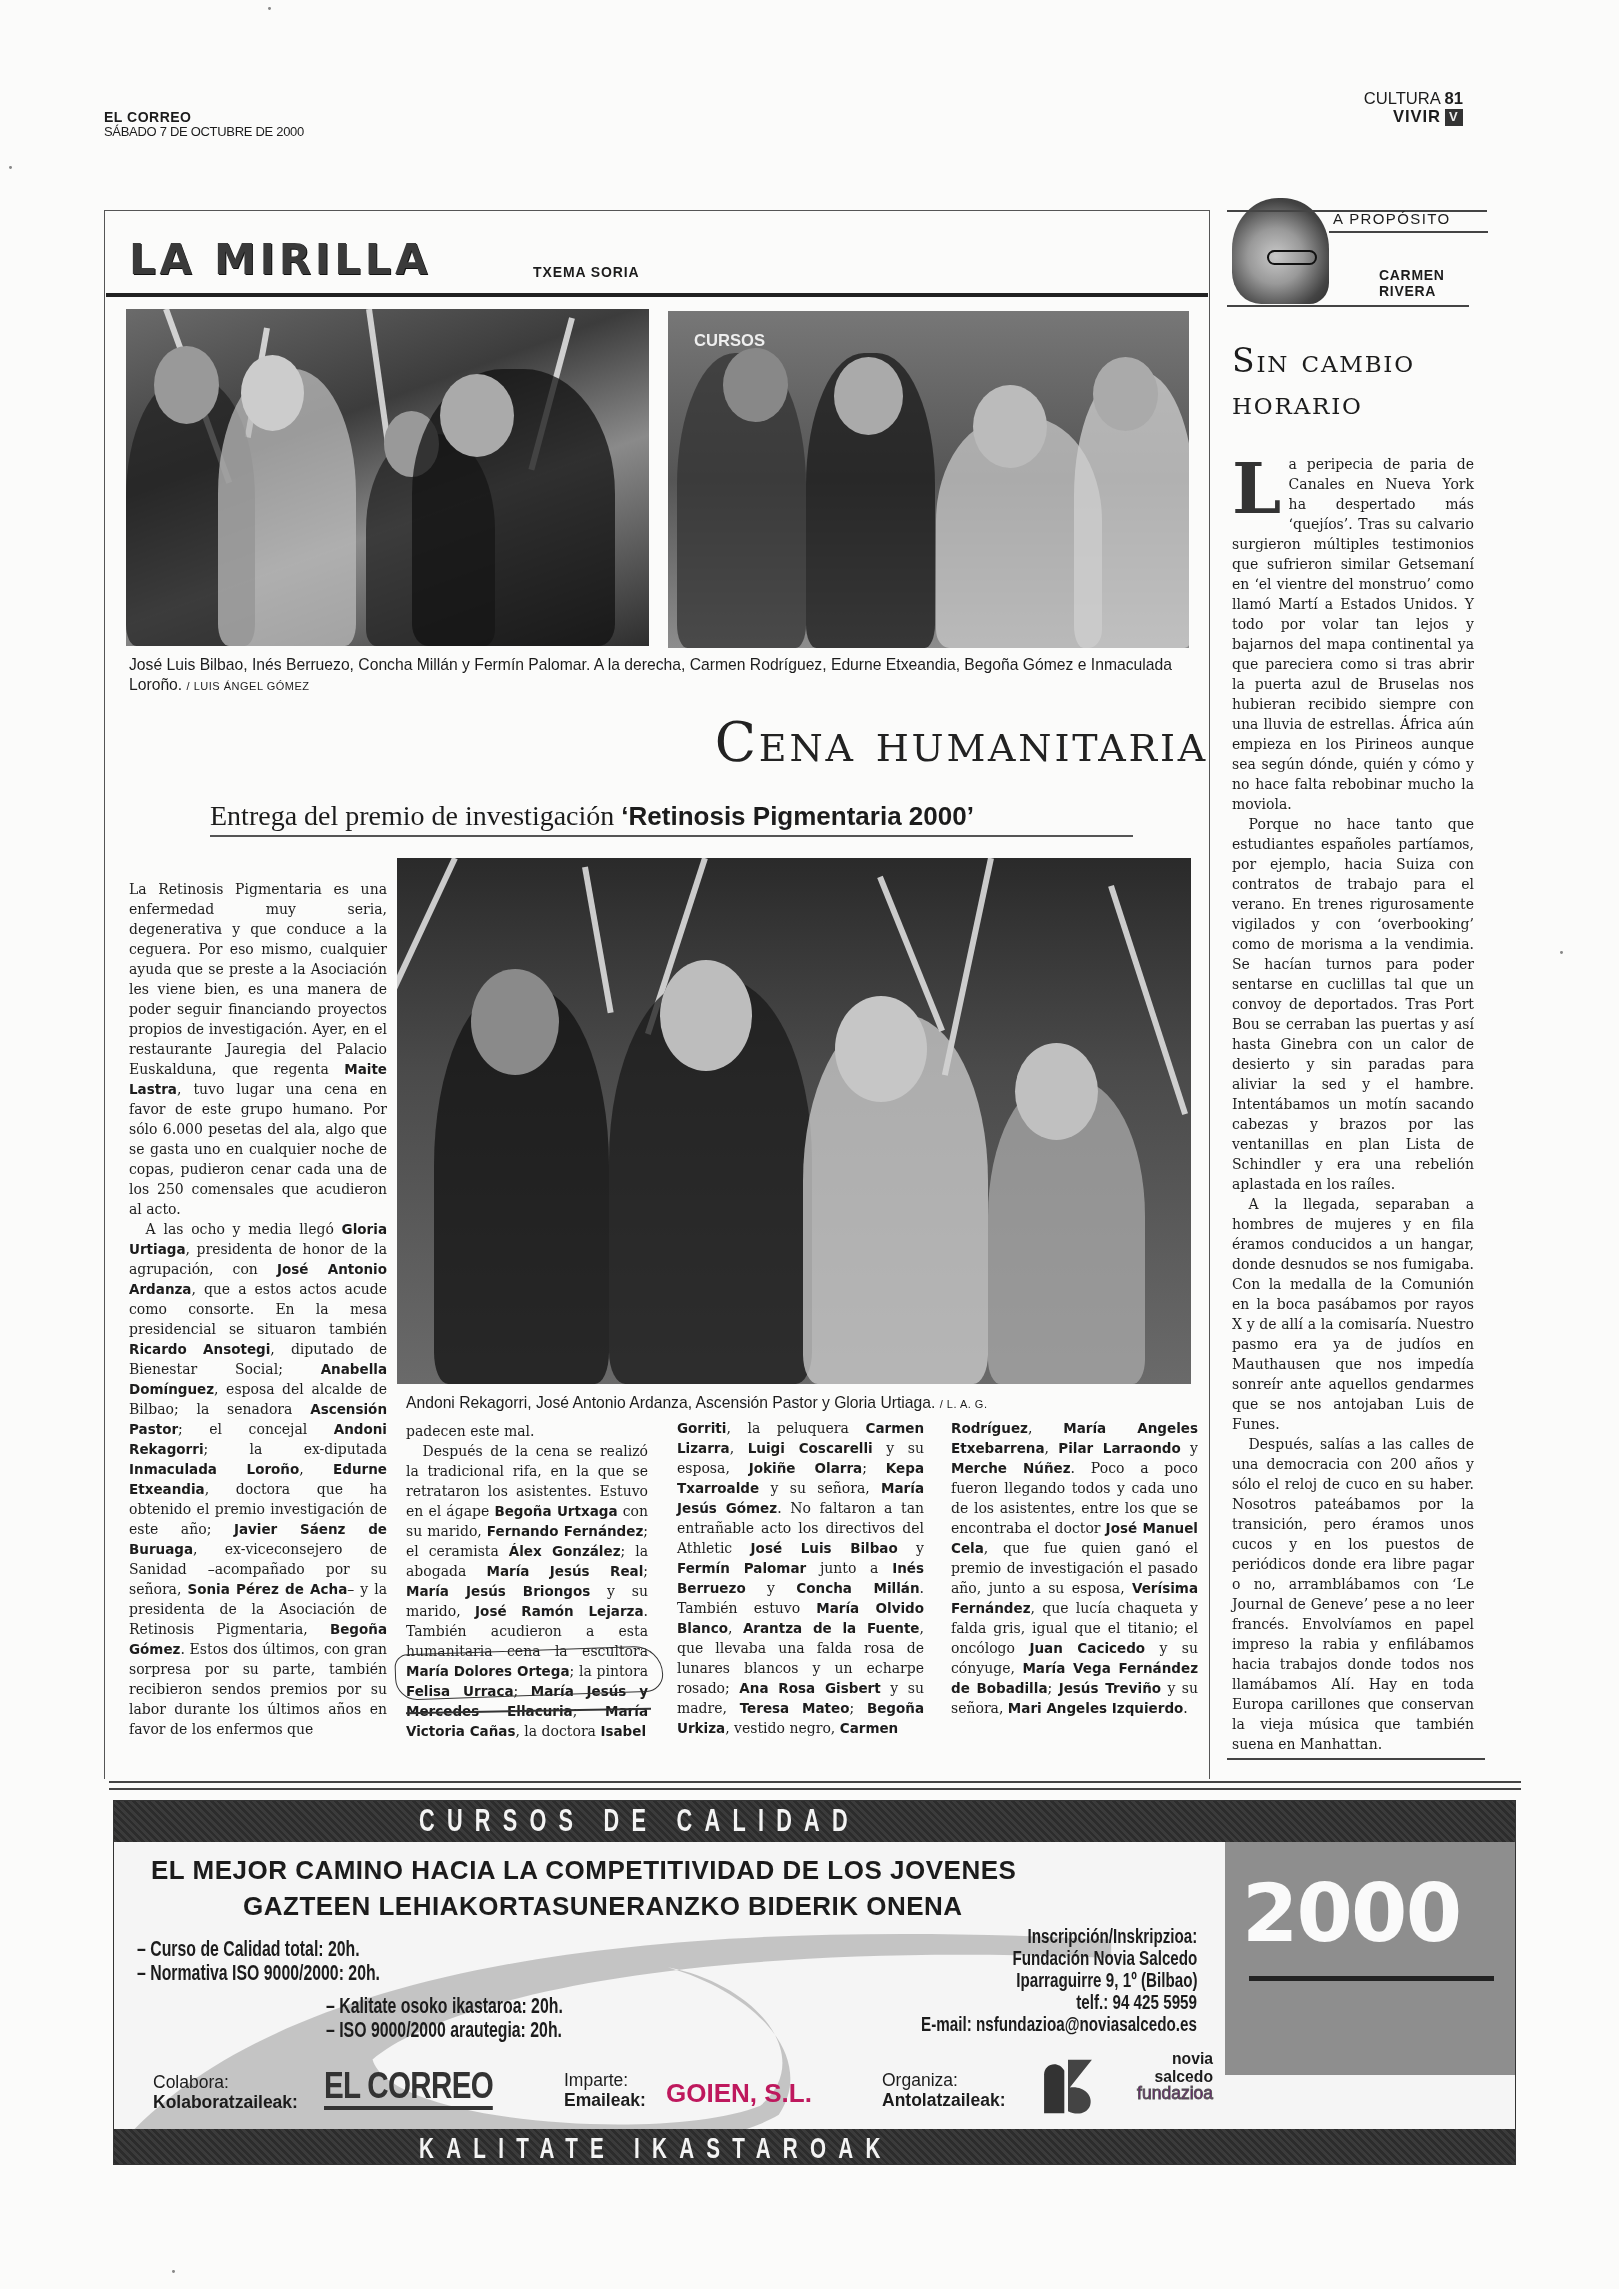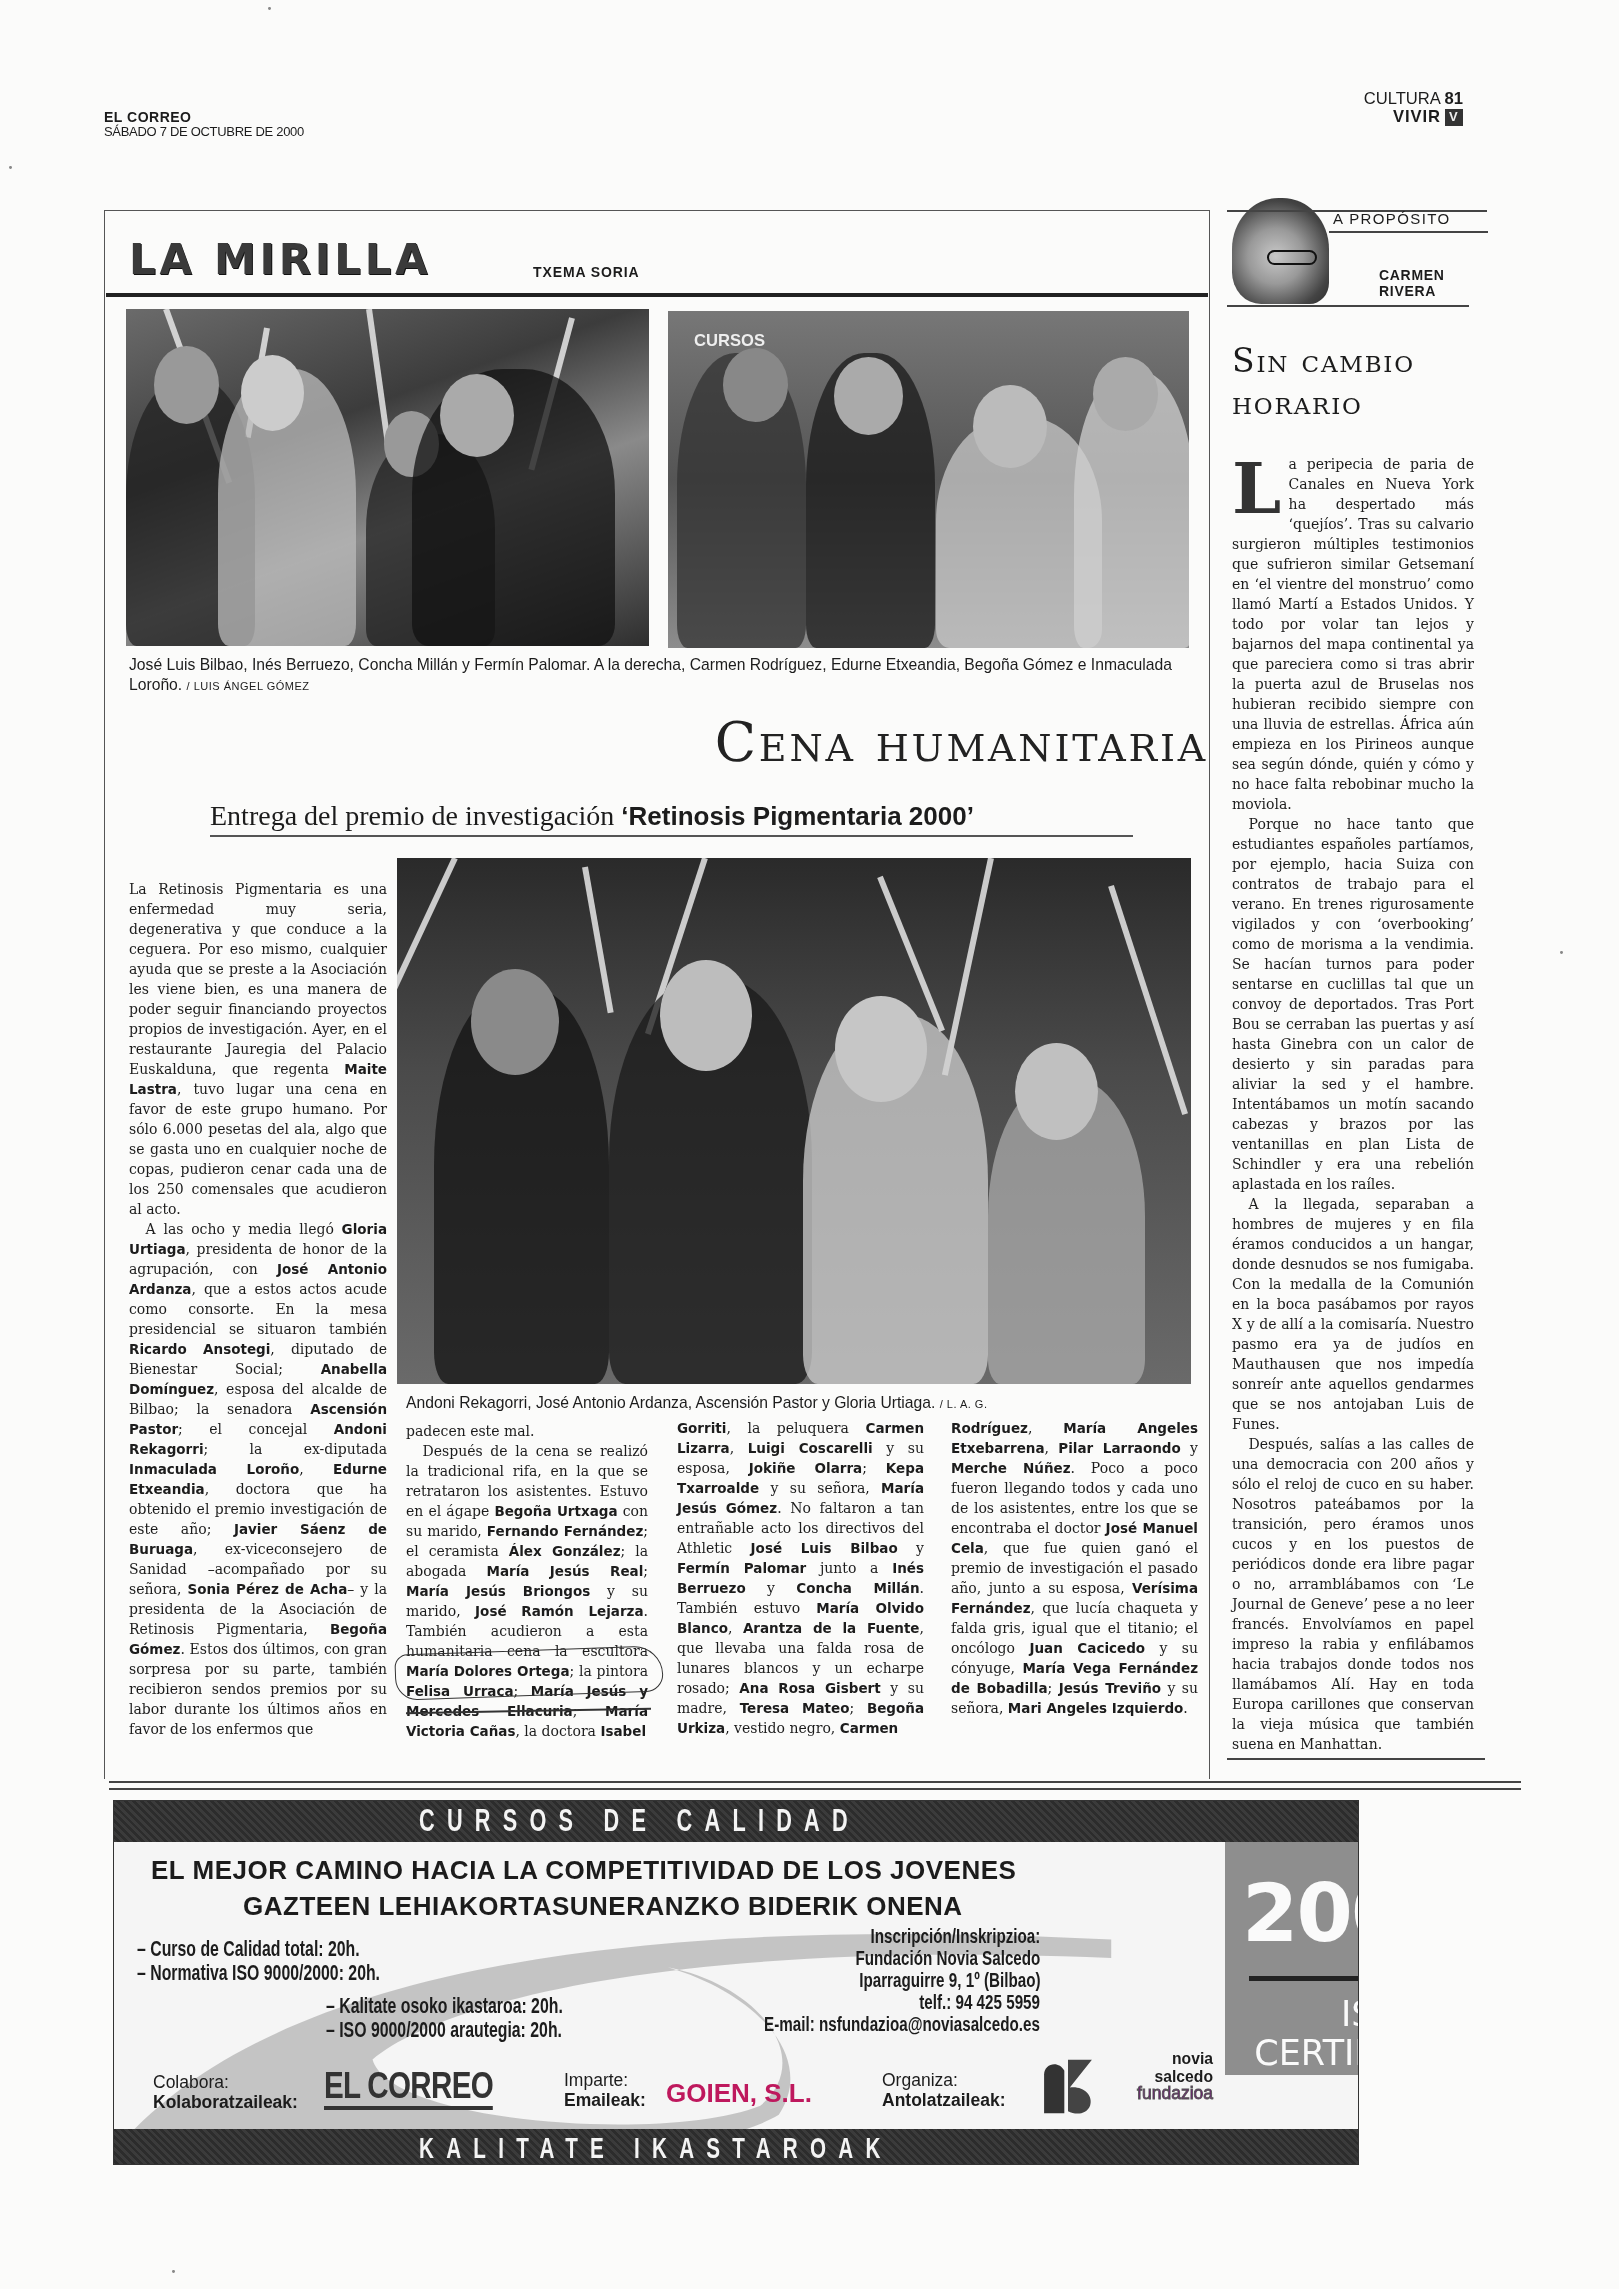--- a/index.html
+++ b/index.html
@@ -63,21 +63,21 @@
   #aprop-avatar { left: 1232px; top: 198px; width: 97px; height: 106px; border-radius: 48% 48% 20% 30%; background: radial-gradient(circle at 45% 55%, #c8c8c8 0%, #999 35%, #444 70%, #222 100%); }
   #aprop-avatar .glasses { position: absolute; left: 35px; top: 52px; width: 50px; height: 14.8px; border: 2.8px solid #111; border-radius: 7.4px; }
   #op-title { left: 1232px; top: 340px; font-family: "DejaVu Serif", serif; font-size: 33px; line-height: 42px; letter-spacing: 1.8px; font-variant: small-caps; }
   #op-body { left: 1232px; top: 454px; width: 242px; font-size: 14px; line-height: 20px; }
   .dropcap { float: left; font-size: 70px; line-height: 61px; font-weight: bold; margin: 3.7px 7.4px 0 0; color: #333; }
   #op-end-rule { left: 1227px; top: 1758px; width: 258px; height: 1.8px; background: #444; }
 
   
   #ad-rule-1 { left: 109px; top: 1781px; width: 1412px; height: 1.8px; background: #444; }
   #ad-rule-2 { left: 109px; top: 1788px; width: 1412px; height: 1.8px; background: #444; }
-  #ad { left: 113px; top: 1800px; width: 1246px; height: 365px; border: 1.8px solid #333; background: #f5f5f5; overflow: hidden; }
+  #ad { left: 113px; top: 1800px; width: 1403px; height: 365px; border: 1.8px solid #333; background: #f5f5f5; overflow: hidden; }
   #ad-swoosh { left: 0; top: 74px; width: 1108px; height: 286px; }
   #ad-top-band { left: 0; top: 0; width: 1403px; height: 41px; background: repeating-linear-gradient(45deg,#3b3b3b 0 2.8px,#2c2c2c 2.8px 5.5px); }
   #ad-top-text { left: 305px; top: 1.8px; color: #f4f4f4; font-size: 31px; letter-spacing: 17.5px; transform: scaleX(0.7); transform-origin: left top; }
   #ad-bot-band { left: 0; top: 328px; width: 1403px; height: 37px; background: repeating-linear-gradient(45deg,#3b3b3b 0 2.8px,#2c2c2c 2.8px 5.5px); }
   #ad-bot-text { left: 305px; top: 330px; color: #f4f4f4; font-size: 29.5px; letter-spacing: 17.5px; transform: scaleX(0.7); transform-origin: left top; }
   #ad-right-box { left: 1111px; top: 41px; width: 292px; height: 233px; background: #8e8e8e; }
   #ad-2000 { left: 1128px; top: 65px; color: #fafafa; font-family: "DejaVu Sans", sans-serif; font-weight: bold; font-size: 81px; letter-spacing: -1.8px; }
   #ad-2000-rule { left: 1135px; top: 175px; width: 245px; height: 4.6px; background: #222; }
   #ad-iso { left: 1111px; top: 194px; width: 292px; text-align: center; color: #fafafa; font-family: "DejaVu Sans", sans-serif; font-size: 35px; line-height: 39px; }
   #ad-line1 { left: 37px; top: 54px; font-size: 26px; letter-spacing: 0.5px; }
@@ -262,24 +262,20 @@
   </svg>
   <div class="abs sans" id="ad-novia">
     <div>novia</div>
     <div>salcedo</div>
     <div class="outline">fundazioa</div>
   </div>
 
   <div class="abs" id="ad-right-box"></div>
   <div class="abs" id="ad-2000">2000</div>
   <div class="abs" id="ad-2000-rule"></div>
-  <div class="abs" id="ad-iso">
-    <div>ISO</div>
-    <div>CERTIFICADO</div>
-  </div>
 
   <div class="abs" id="ad-bot-band"></div>
   <div class="abs cond" id="ad-bot-text">KALITATE IKASTAROAK</div>
 </div>
 
 <div class="scan-dot" style="left:9.2px;top:166px"></div>
 <div class="scan-dot" style="left:268px;top:7.4px"></div>
 <div class="scan-dot" style="left:1560px;top:951px"></div>
 <div class="scan-dot" style="left:172px;top:2270px"></div>
 

